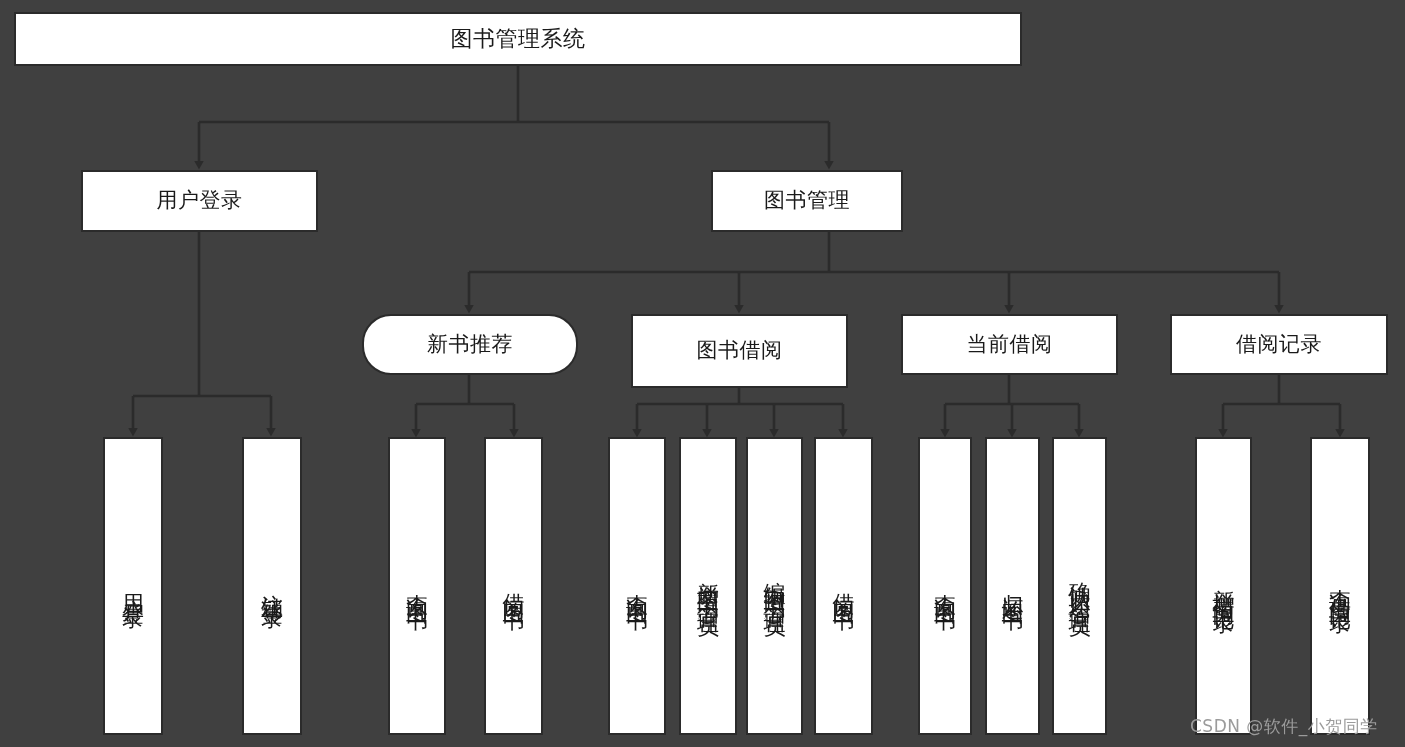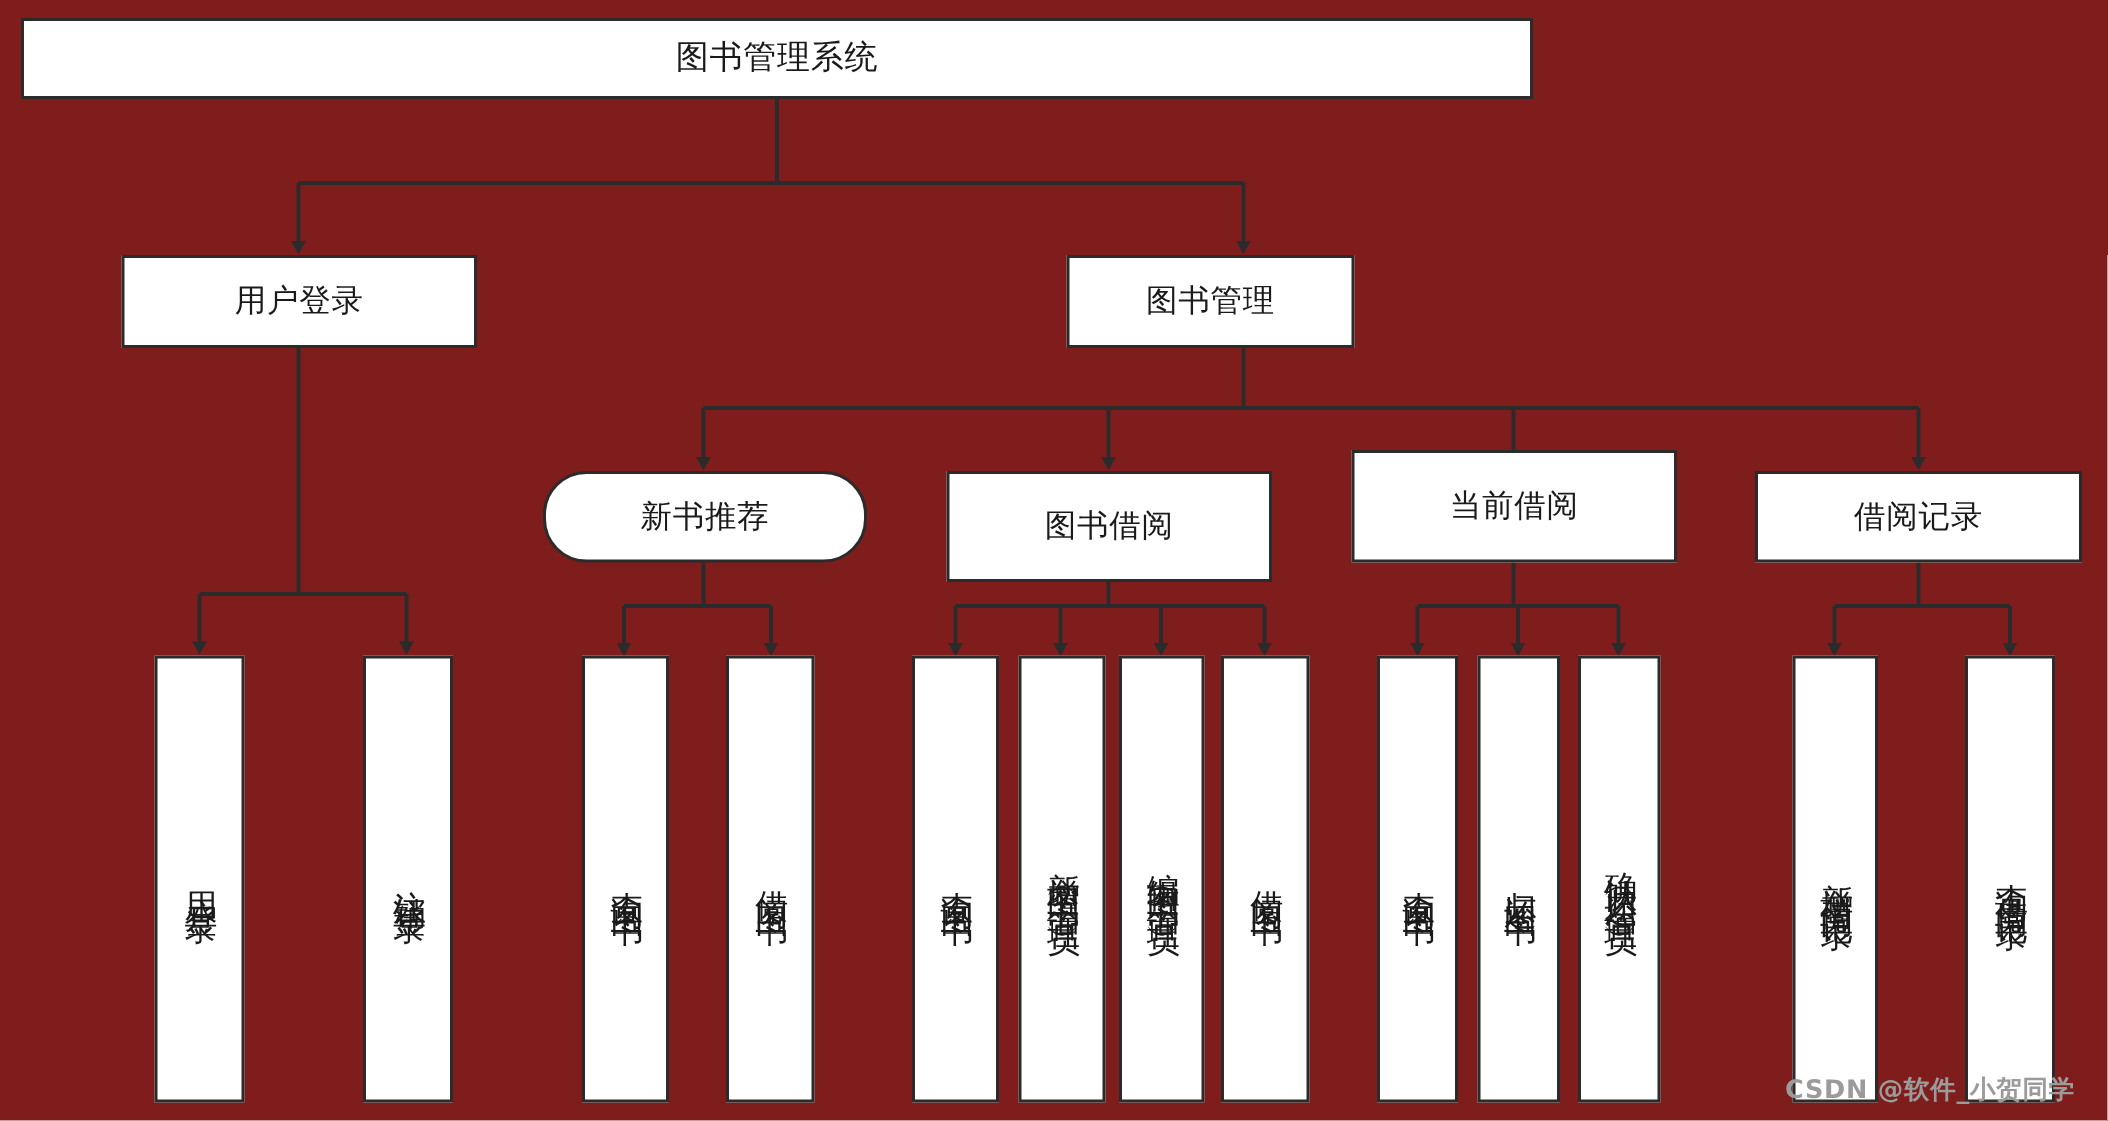--- a/index.html
+++ b/index.html
@@ -7,21 +7,21 @@
     padding: 0;
     background: #ffffff;
   }
   body {
     font-family: "DejaVu Sans", "Liberation Sans", sans-serif;
   }
   #canvas {
     position: relative;
     width: 1405px;
     height: 747px;
-    background: #7f1d1d;
+    background: #404040;
     overflow: hidden;
   }
   svg.edges {
     position: absolute;
     left: 0;
     top: 0;
     width: 1405px;
     height: 747px;
     pointer-events: none;
   }
@@ -57,21 +57,20 @@
     line-height: 1.0;
     letter-spacing: 5px;
     white-space: nowrap;
   }
   .watermark {
     position: absolute;
     font-size: 17px;
     color: #9b9b9b;
     white-space: nowrap;
     letter-spacing: 0.5px;
-    font-weight: bold;
   }
 </style>
 </head>
 <body>
 
 <div id="canvas">
 
   <svg class="edges" viewBox="0 0 1405 747" xmlns="http://www.w3.org/2000/svg">
     <defs>
       <marker id="arw" markerWidth="9" markerHeight="10" refX="1.5" refY="5" orient="auto" markerUnits="userSpaceOnUse">
@@ -138,21 +137,21 @@
   </div>
 
   <div class="node horiz" style="left:362px; top:314px; width:216px; height:61px;border-radius:29px;">
     <span class="label">新书推荐</span>
   </div>
 
   <div class="node horiz" style="left:631px; top:314px; width:217px; height:74px;">
     <span class="label">图书借阅</span>
   </div>
 
-  <div class="node horiz" style="left:901px; top:300px; width:217px; height:75px;">
+  <div class="node horiz" style="left:901px; top:314px; width:217px; height:61px;">
     <span class="label">当前借阅</span>
   </div>
 
   <div class="node horiz" style="left:1170px; top:314px; width:218px; height:61px;">
     <span class="label">借阅记录</span>
   </div>
 
   <div class="node vert" style="left:103px; top:437px; width:60px; height:298px;">
     <span class="label">用户登录</span>
   </div>

